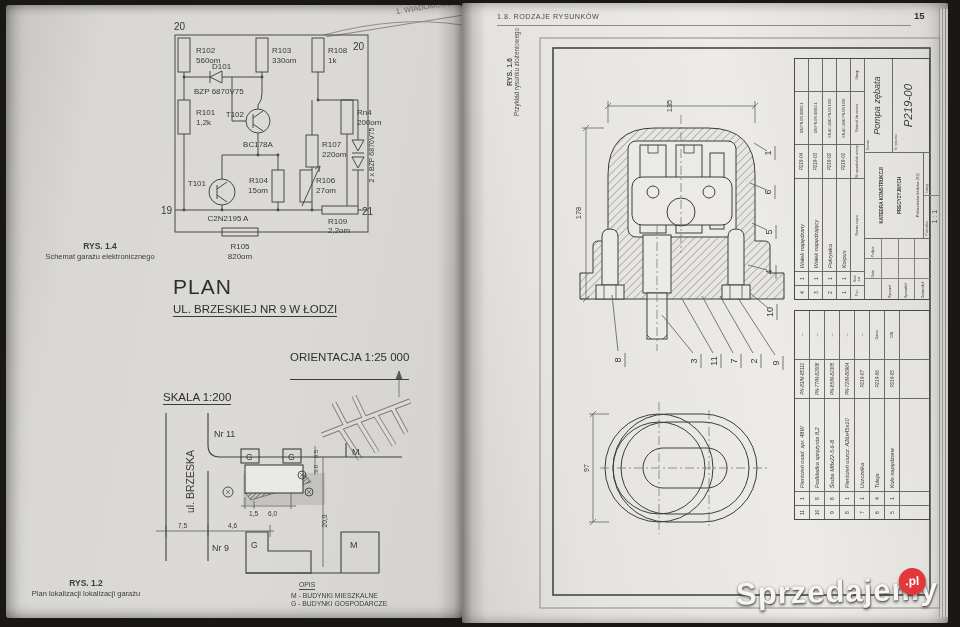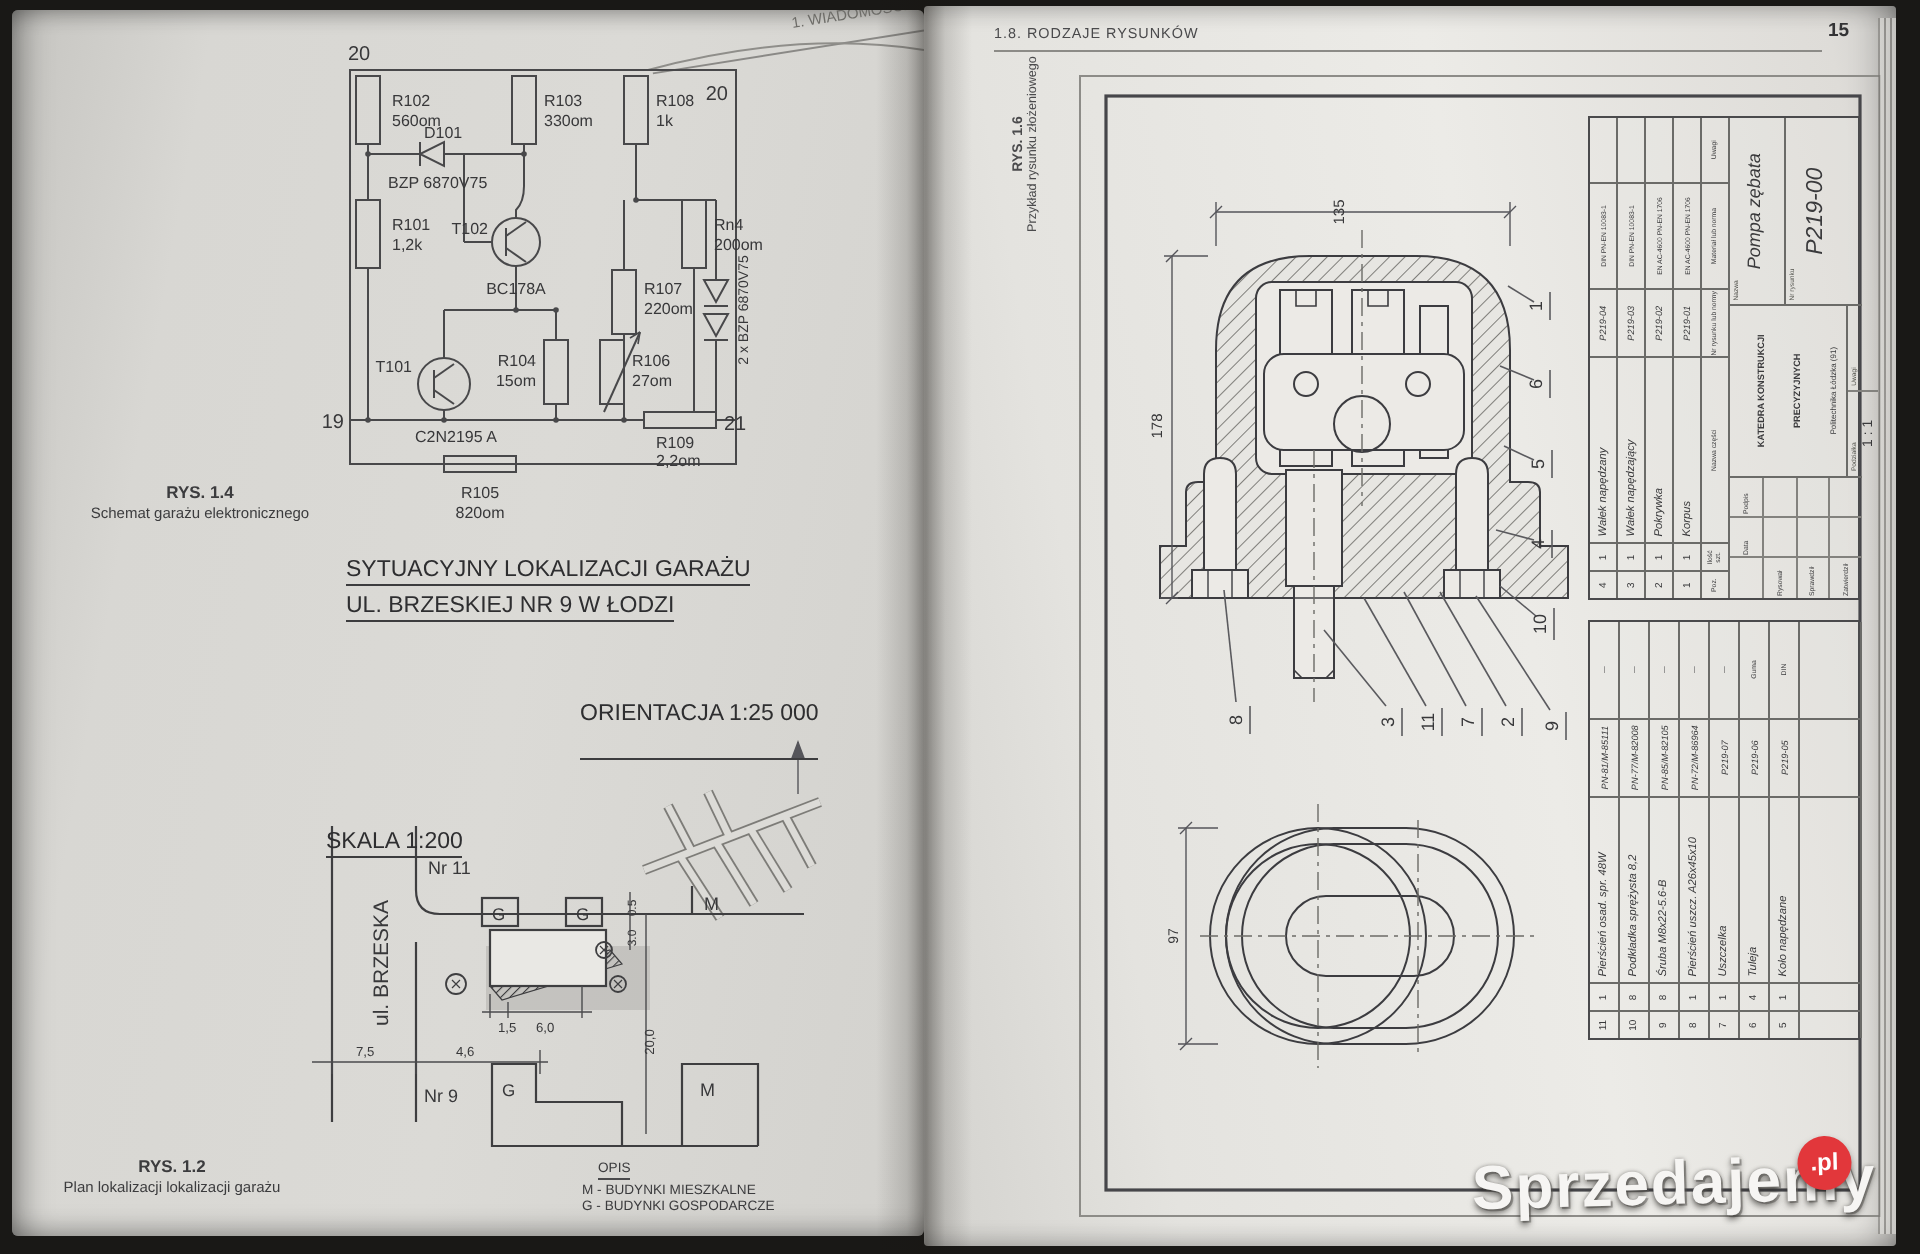--- a/index.html
+++ b/index.html
@@ -24,21 +24,21 @@
     color:#6e6d69;font-size:7.5px;border-bottom:1px solid #8a8986;padding-bottom:9px;text-align:right;}
   .cap{position:absolute;text-align:center;color:#3c3c3e;}
   .cap .cid{font-weight:bold;font-size:8.5px;}
   .cap .ctx{font-size:7.5px;margin-top:1px;}
   .cap14{left:28px;top:236px;width:132px;}
   .cap15{left:10px;top:573px;width:140px;}
   .planhead{position:absolute;left:167px;top:270px;color:#2e2e30;}
   .planhead .pt{font-size:21px;letter-spacing:1px;}
   .planhead .pl{display:table;font-size:11.5px;border-bottom:1px solid #3c3c3e;padding-bottom:1px;margin-top:4px;white-space:nowrap;}
   .orient{position:absolute;left:284px;top:346px;font-size:11.5px;color:#2e2e30;border-bottom:1px solid #3c3c3e;padding-bottom:16px;display:table;}
-  .skala{position:absolute;left:157px;top:386px;font-size:11.5px;color:#2e2e30;border-bottom:1px solid #3c3c3e;padding-bottom:1px;display:table;margin-top:24px;}
+  .skala{position:absolute;left:157px;top:386px;font-size:11.5px;color:#2e2e30;border-bottom:1px solid #3c3c3e;padding-bottom:1px;display:table;}
   .opisblk{position:absolute;left:285px;top:576px;font-size:6.8px;color:#3c3c3e;}
   .opisblk .ot{display:table;border-bottom:1px solid #4a4a4c;margin-left:8px;margin-bottom:2px;}
   .opisblk div{white-space:nowrap;line-height:8px;}
 
   
   .rp-header{position:absolute;left:35px;top:9px;font-size:7.2px;letter-spacing:.5px;color:#4a4a4c;}
   .rp-pageno{position:absolute;left:452px;top:7px;font-size:9.5px;font-weight:bold;color:#333335;}
   .rp-rule{position:absolute;left:35px;top:22px;width:414px;border-top:1px solid #8c8b87;}
   .vcap{position:absolute;left:44px;top:132px;width:126px;height:22px;transform:rotate(-90deg);transform-origin:0 0;text-align:center;color:#4a4a4c;}
   .vcap .cid{font-weight:bold;font-size:7px;}
@@ -295,21 +295,21 @@
         <text x="344" y="543" font-size="9">M</text>
       </g>
     </svg>
 
     <div class="cap cap14">
       <div class="cid">RYS. 1.4</div>
       <div class="ctx">Schemat garażu elektronicznego</div>
     </div>
 
     <div class="planhead">
-      <div class="pl">SYTUACYJNY LOKALIZACJI GARAŻU</div>
+      <div class="pt">PLAN</div>
       <div class="pl">UL. BRZESKIEJ NR 9 W ŁODZI</div>
     </div>
 
     <div class="orient">ORIENTACJA 1:25 000</div>
     <div class="skala">SKALA 1:200</div>
 
     <div class="opisblk">
       <div class="ot">OPIS</div>
       <div>M -  BUDYNKI MIESZKALNE</div>
       <div>G -  BUDYNKI GOSPODARCZE</div>

